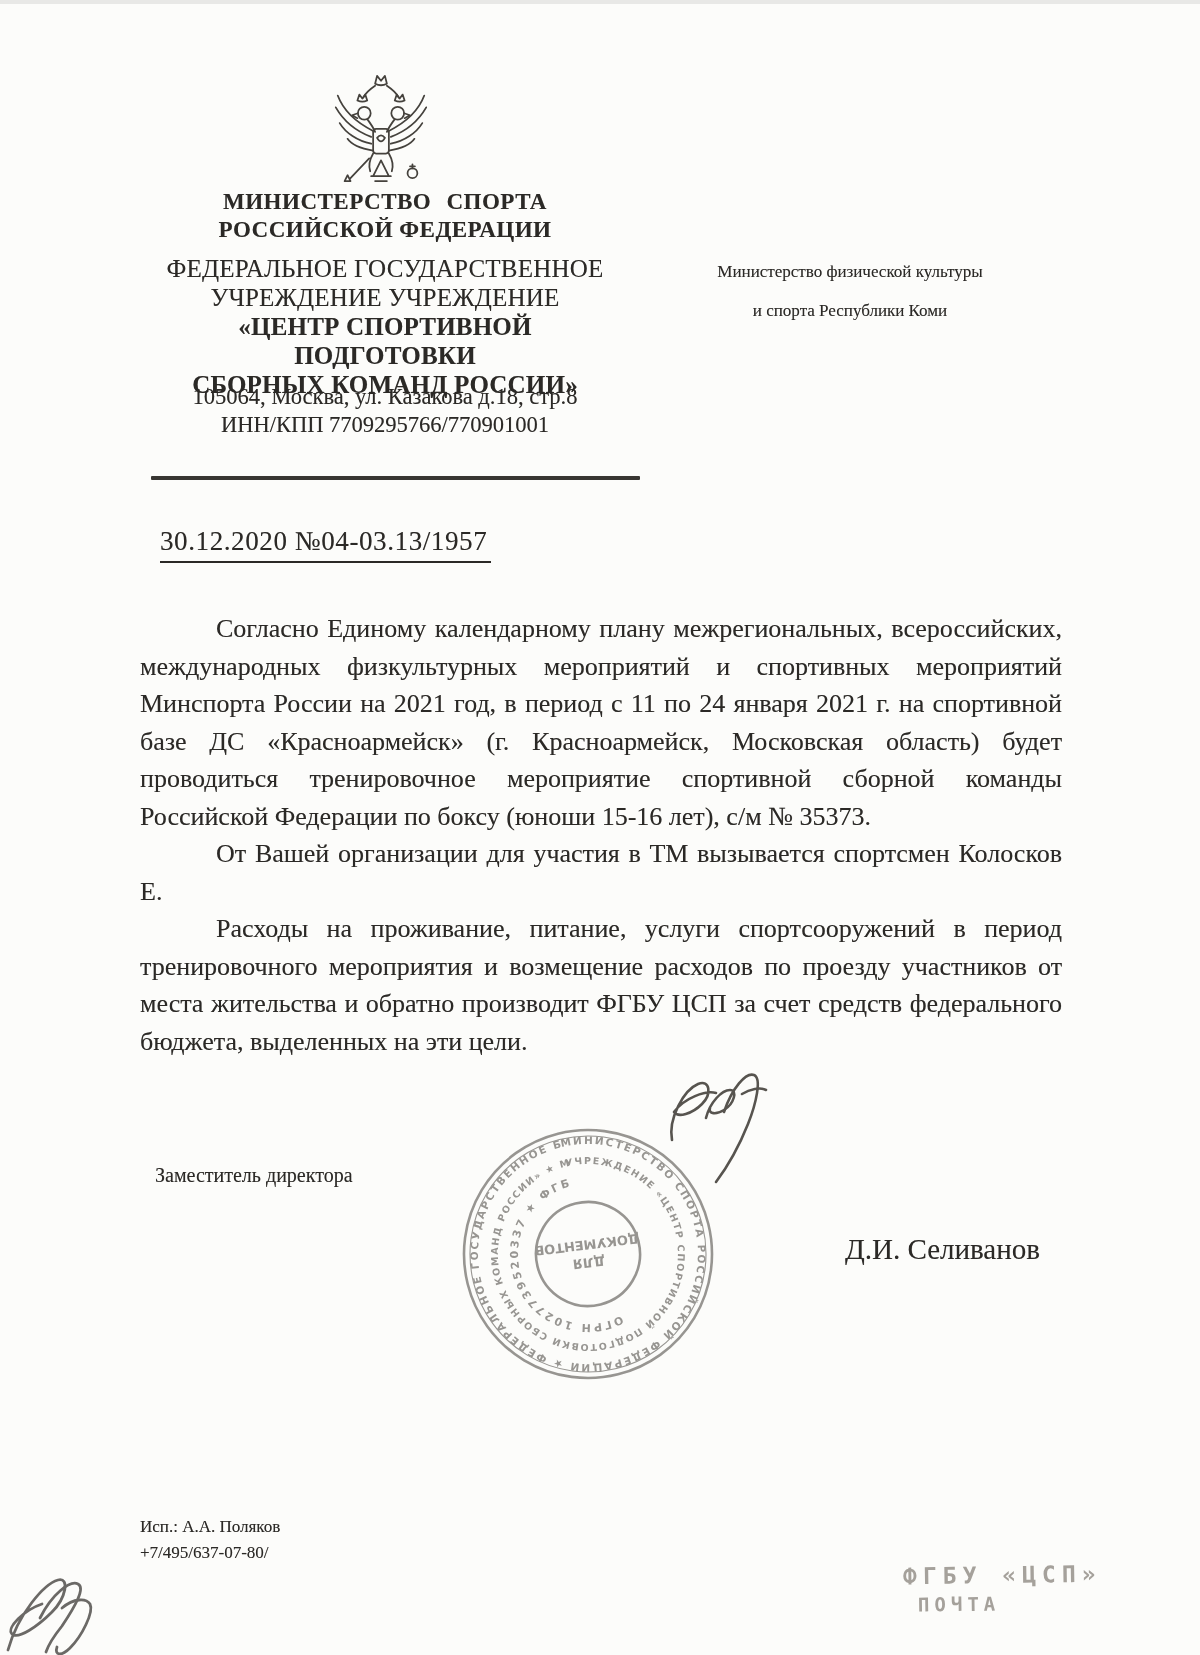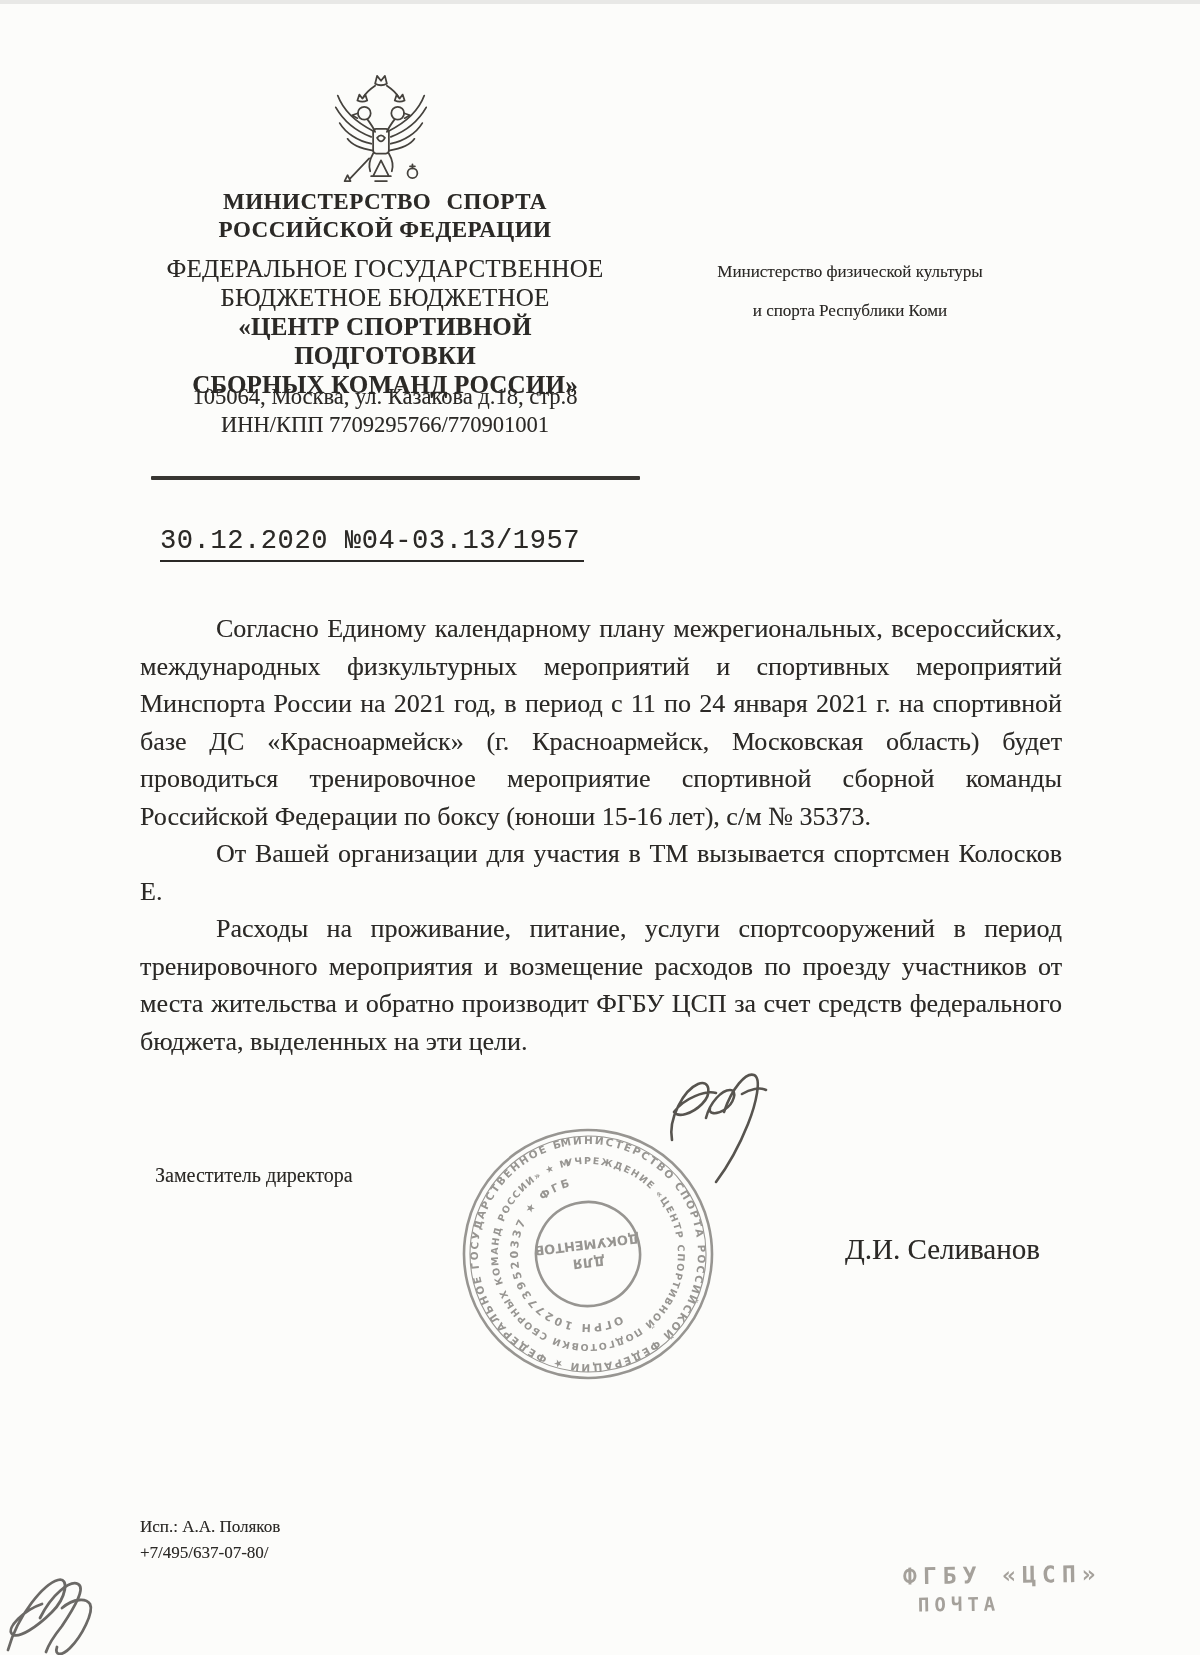--- a/index.html
+++ b/index.html
@@ -16,21 +16,21 @@
   .lh-col{left:150px;width:470px;text-align:center;}
   .ministry{top:184px;font-size:23px;font-weight:bold;line-height:28px;letter-spacing:.5px;}
   .ministry .l1{word-spacing:9px;}
   .orgname{top:250px;font-size:25px;line-height:29px;letter-spacing:.2px;}
   .orgname .b{font-weight:bold;}
   .contacts{top:379px;font-size:22.5px;line-height:27.5px;}
   .divider{left:151px;top:472px;width:489px;height:4px;background:#383632;border-radius:1px;}
   
   .addressee{left:612px;top:248px;width:476px;text-align:center;font-size:17px;line-height:39px;}
   
-  .refline{left:160px;top:522px;font-size:27px;letter-spacing:.6px;border-bottom:2px solid #2b2926;padding:0 4px 4px 0;font-family:Liberation Mono, monospace;}
+  .refline{left:160px;top:522px;font-size:27px;letter-spacing:.6px;border-bottom:2px solid #2b2926;padding:0 4px 4px 0;}
   
   .bodytext{left:140px;top:606px;width:922px;}
   .bodytext p{margin:0;font-size:26px;line-height:37.5px;text-align:justify;text-indent:76px;}
   
   .sig-title{left:155px;top:1160px;font-size:20px;}
   .sig-name{left:845px;top:1229px;font-size:29px;}
   
   .seal{left:452px;top:1114px;width:272px;height:272px;filter:blur(.45px);opacity:.92;}
   .seal text{font-family:"DejaVu Sans",sans-serif;font-weight:bold;}
   
@@ -88,21 +88,21 @@
     </g>
   </svg>
 
   <div class="abs scan lh-col ministry">
     <div class="l1">МИНИСТЕРСТВО СПОРТА</div>
     <div>РОССИЙСКОЙ ФЕДЕРАЦИИ</div>
   </div>
 
   <div class="abs scan lh-col orgname">
     <div>ФЕДЕРАЛЬНОЕ ГОСУДАРСТВЕННОЕ</div>
-    <div>БЮДЖЕТНОЕ БЮДЖЕТНОЕ</div>
+    <div>УЧРЕЖДЕНИЕ УЧРЕЖДЕНИЕ</div>
     <div class="b">«ЦЕНТР СПОРТИВНОЙ ПОДГОТОВКИ</div>
     <div class="b">СБОРНЫХ КОМАНД РОССИИ»</div>
   </div>
 
   <div class="abs scan lh-col contacts">
     <div>105064, Москва, ул. Казакова д.18, стр.8</div>
     <div>ИНН/КПП 7709295766/770901001</div>
   </div>
 
   <div class="abs divider"></div>

